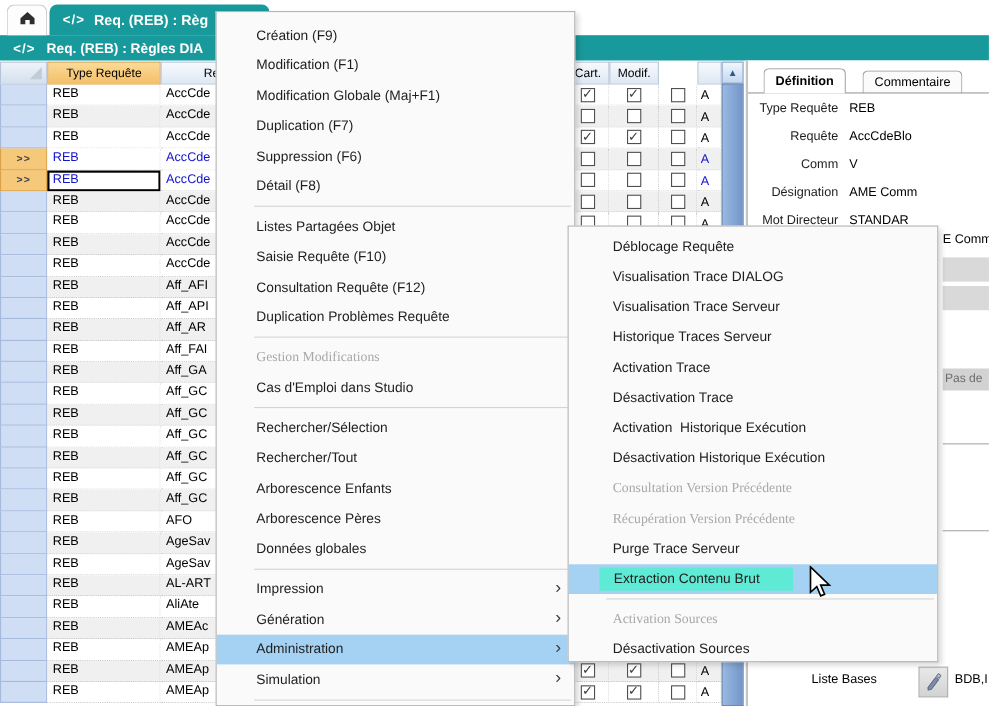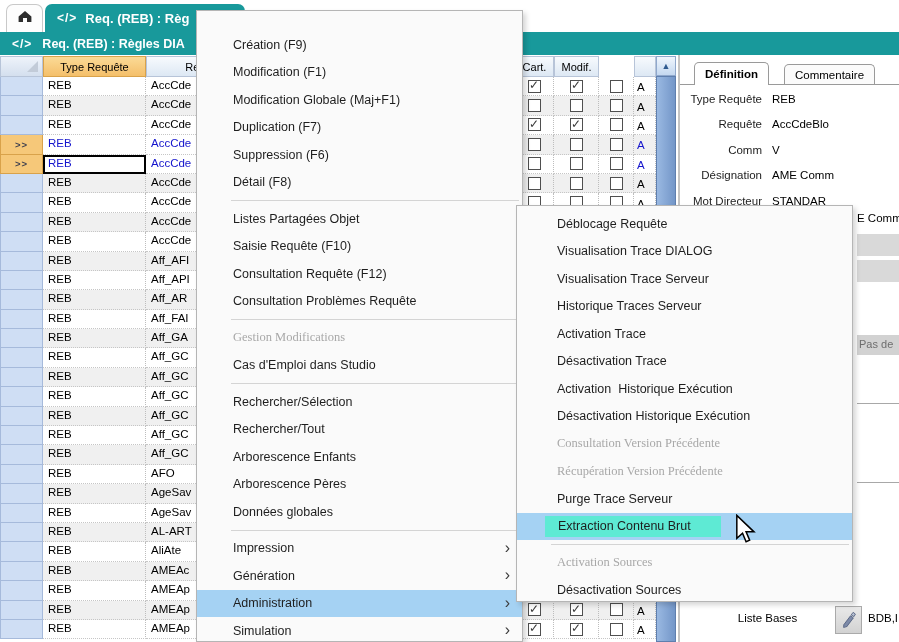--- a/index.html
+++ b/index.html
@@ -88,21 +88,21 @@
   .grp-line { position:absolute; left:12px; top:546px; width:161px; border-top:1px solid #b2b2b2; }
   .lb-label { position:absolute; left:40px; top:557px; width:95px; text-align:center; }
   .lb-btn { position:absolute; left:155px; top:551px; width:27px; height:28px;
             background:linear-gradient(#e9e9e9,#d2d2d2); border:1px solid #aaa;
             display:flex; align-items:center; justify-content:center; }
   .lb-btn svg { transform:rotate(-8deg); }
   .lb-value { position:absolute; left:188px; top:557px; white-space:nowrap; }
 
   
   .menu { position:absolute; background:#fafafa; border:1px solid #b5b5b5;
-          box-shadow:3px 3px 5px rgba(0,0,0,0.16); padding-top:20px; }
+          box-shadow:3px 3px 5px rgba(0,0,0,0.16); padding-top:7px; }
   .mainmenu { left:196px; top:10px; width:327px; height:632px; z-index:30; }
   .submenu  { left:516px; top:205px; width:337px; height:397px; z-index:40; padding-top:4px; }
   .mitem { height:27.5px; display:flex; align-items:center; padding-left:36px;
            font-size:12.5px; color:#1e1e1e; position:relative; white-space:pre; }
   .submenu .mitem { padding-left:40px; }
   .mitem.disabled { color:#a8a8a8;font-family:Liberation Serif, serif; }
   .mitem.hl { background:#a5d2f3; }
   .mitem.has-sub::after { content:"›"; position:absolute; right:12px; top:4px;
                           font-size:16px; color:#3c3c3c; }
   .msep { height:9px; position:relative; }
@@ -705,21 +705,21 @@
       <div class="mitem">Création (F9)</div>
       <div class="mitem">Modification (F1)</div>
       <div class="mitem">Modification Globale (Maj+F1)</div>
       <div class="mitem">Duplication (F7)</div>
       <div class="mitem">Suppression (F6)</div>
       <div class="mitem">Détail (F8)</div>
       <div class="msep"></div>
       <div class="mitem">Listes Partagées Objet</div>
       <div class="mitem">Saisie Requête (F10)</div>
       <div class="mitem">Consultation Requête (F12)</div>
-      <div class="mitem">Consultation Problèmes Requête</div>
+      <div class="mitem">Duplication Problèmes Requête</div>
       <div class="msep"></div>
       <div class="mitem disabled">Gestion Modifications</div>
       <div class="mitem">Cas d'Emploi dans Studio</div>
       <div class="msep"></div>
       <div class="mitem">Rechercher/Sélection</div>
       <div class="mitem">Rechercher/Tout</div>
       <div class="mitem">Arborescence Enfants</div>
       <div class="mitem">Arborescence Pères</div>
       <div class="mitem">Données globales</div>
       <div class="msep"></div>

